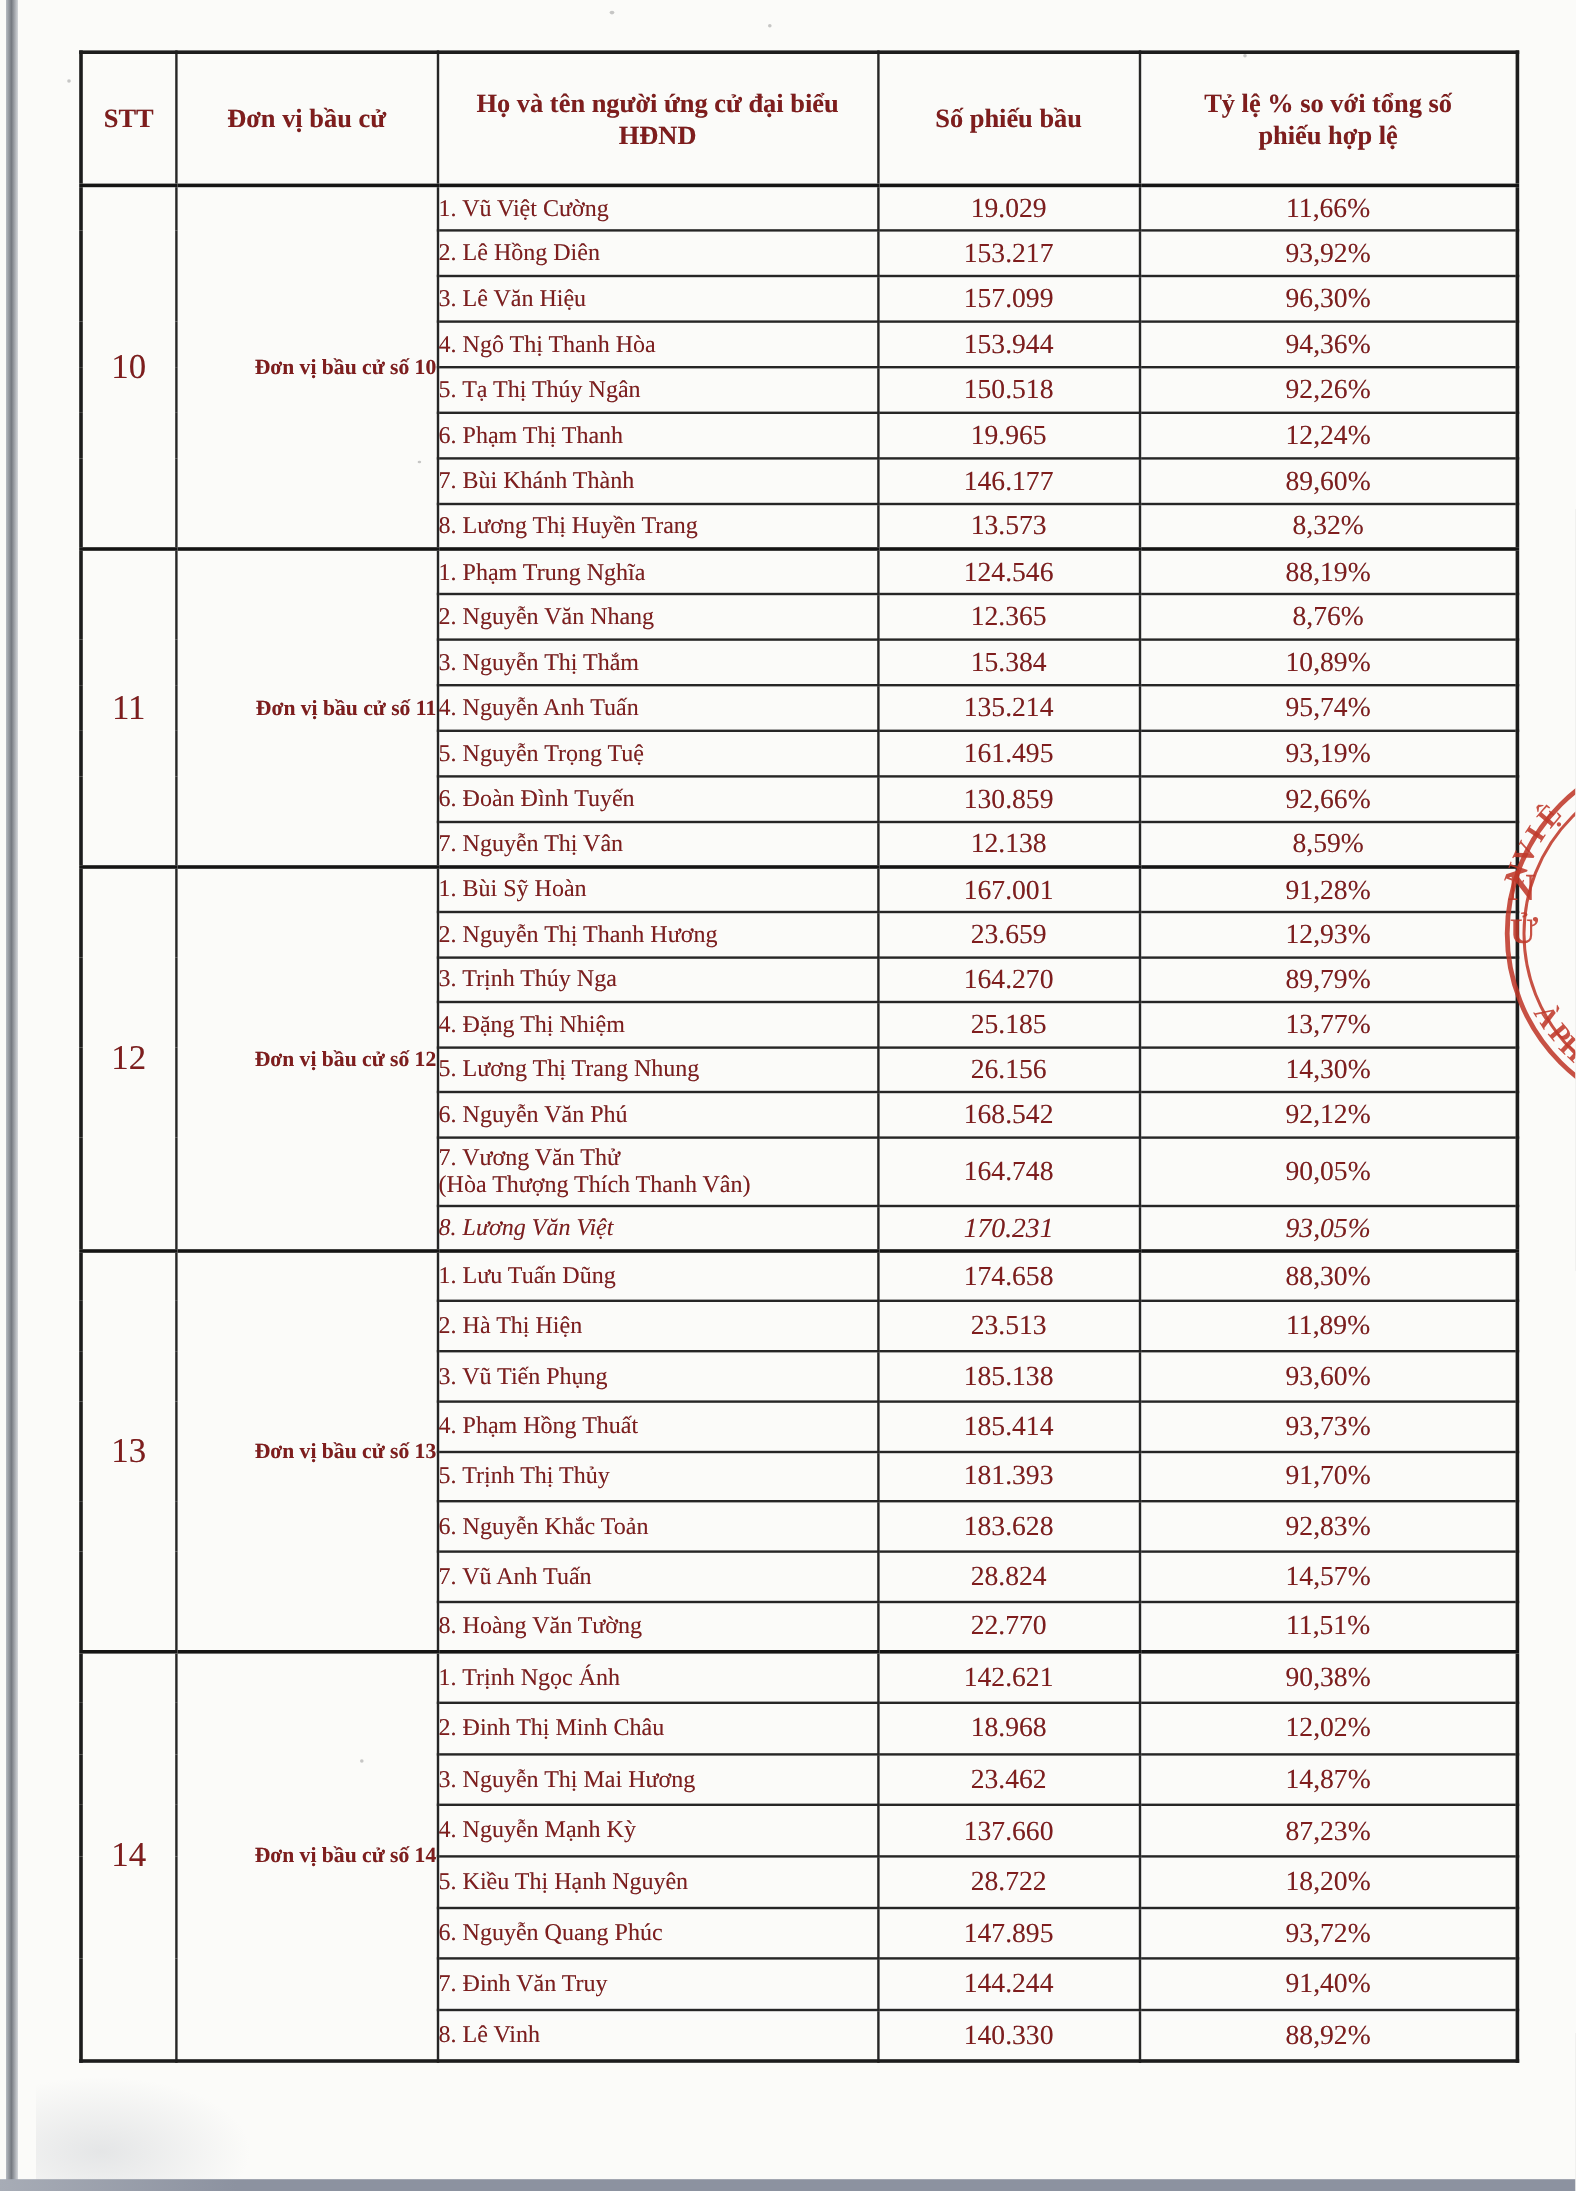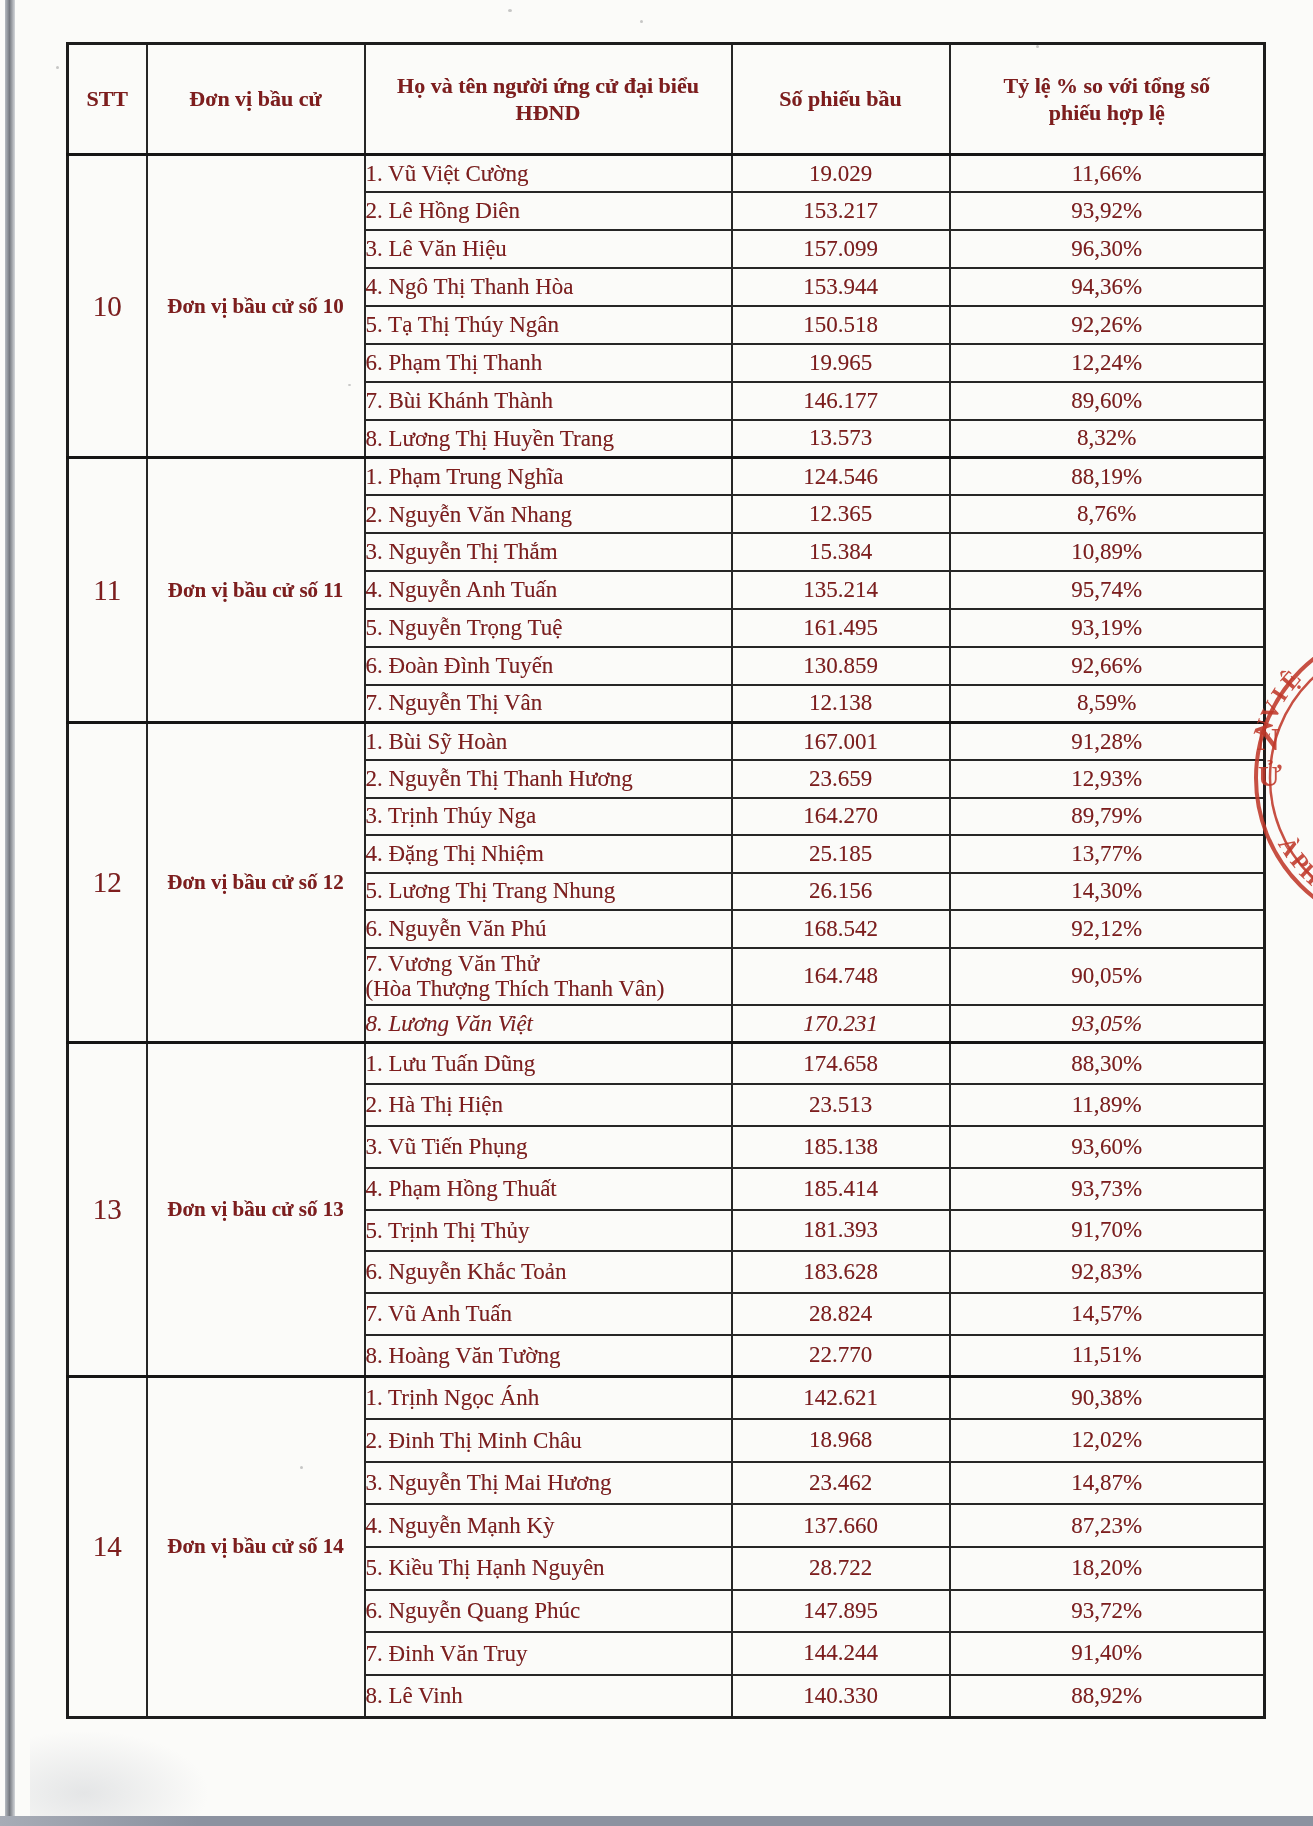--- a/index.html
+++ b/index.html
@@ -42,22 +42,22 @@
   table.results{border:3px solid #1d1d1d;}
   tr.hdr th{
     height:108px;font-weight:bold;font-size:22px;text-align:center;
     border-bottom:2.5px solid #1d1d1d;
   }
   tr.hdr th .wrapspan{display:inline-block;line-height:1.25;}
   th.c-name .wrapspan{max-width:310px;font-family:Liberation Serif, serif;}
   th.c-pct .wrapspan{max-width:258px;}
   tr.grp-start td{border-top:3px solid #151515;}
   td.stt-cell{text-align:center;font-size:29px;}
-  td.unit-cell{text-align:center;font-weight:bold;font-size:21px;white-space:nowrap;}
-  td.name-cell{text-align:left;font-size:23px;padding-left:9px;line-height:1.12;}
+  td.unit-cell{text-align:right;font-weight:bold;font-size:18px;white-space:nowrap;}
+  td.name-cell{text-align:left;font-size:20px;padding-left:9px;line-height:1.12;}
   td.name-cell .name2{display:block;}
   td.votes-cell,td.pct-cell{text-align:center;font-size:23px;}
   
   table.results th,table.results td{text-shadow:0 0 .5px rgba(20,20,20,.35);}
 
   
   .stamp{position:absolute;left:1238px;top:618px;width:75px;height:320px;pointer-events:none;}
 </style>
 </head>
 <body>

